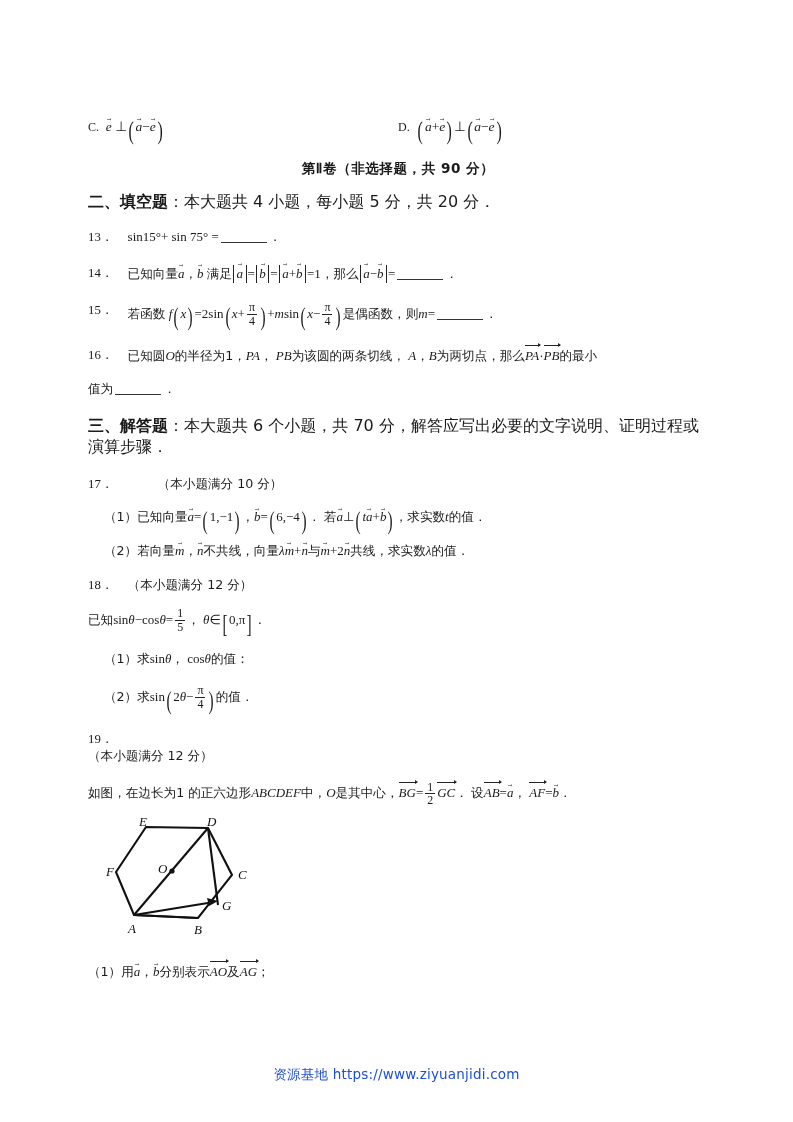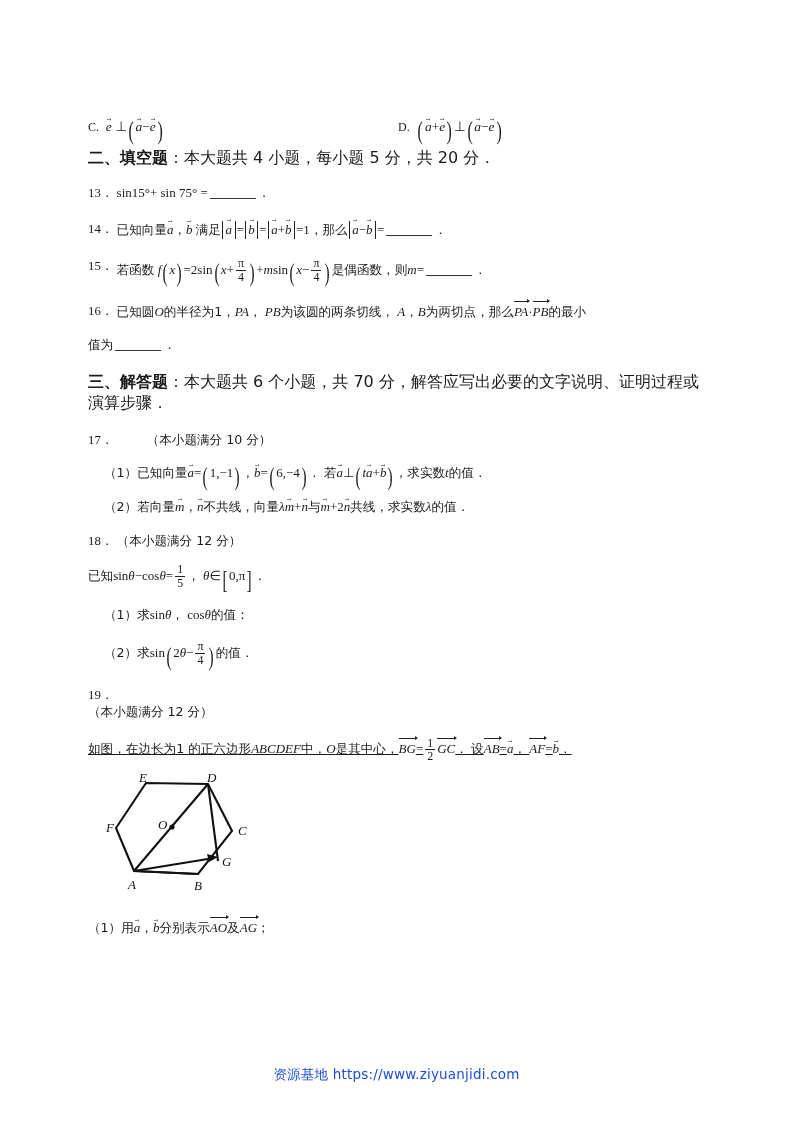--- a/index.html
+++ b/index.html
@@ -66,21 +66,21 @@
   .q {
     margin: 0 0 19px 0;
     font-size: 13px;
     display: flex;
     align-items: flex-start;
     flex-wrap: nowrap;
   }
   .q-num {
     font-family: "Liberation Serif", serif;
     font-size: 12.8px;
-    margin-right: 3px;
+    margin-right: 14px;
     flex: 0 0 auto;
   }
   .q-body { flex: 1 1 auto; }
 
   .sub {
     margin: 8px 0 17px 16px;
     font-size: 13px;
   }
 
   
@@ -197,20 +197,23 @@
         </span>
       </div>
       <div class="opt opt-d">
         <span class="lbl">D.</span>
         <span class="m">
           &nbsp;<span class="bigp">(</span><span class="vec">a</span><span>+</span><span class="vec">e</span><span class="bigp">)</span><span>⊥</span><span class="bigp">(</span><span class="vec">a</span><span>−</span><span class="vec">e</span><span class="bigp">)</span>
         </span>
       </div>
     </div>
 
+    <div class="center-head">
+      <span>第</span><span class="rn">Ⅱ</span><span>卷（非选择题，共 90 分）</span>
+    </div>
 
     <div class="sec-head">
       <span class="hl">二、</span><span class="hl">填空题</span><span>：本大题共 4 小题，每小题 5 分，共 20 分．</span>
     </div>
 
     <div class="q">
       <span class="q-num">13．</span>
       <span class="q-body m">
         <span>sin15°</span><span>+</span>
         <span>sin 75°</span>
@@ -292,21 +295,21 @@
             <span class="n">π</span>
             <span class="d">4</span>
           </span><span class="bigp">)</span></span><span class="cn">的值．</span>
     </div>
 
     <div class="q" style="margin-bottom:16px; margin-top:16px;flex-direction:column;">
       <span class="q-num">19．</span>
       <span class="cn">（本小题满分 12 分）</span>
     </div>
 
-    <div class="q" style="margin-bottom:6px;text-decoration:underline;">
+    <div class="q" style="margin-bottom:6px;">
       <span class="q-body">
         <span class="cn">如图，在边长为1 的正六边形</span><span class="m"><i>ABCDEF</i></span><span class="cn">中，</span><span class="m"><i>O</i></span><span class="cn">是其中心，</span><span class="m"><span class="ovl">BG</span><span>=</span><span class="frac">
               <span class="n">1</span>
               <span class="d">2</span>
             </span><span class="ovl">GC</span></span><span class="cn">．</span>&nbsp;<span class="cn">设</span><span class="m"><span class="ovl">AB</span><span>=</span><span class="vec">a</span></span><span class="cn">，</span>&nbsp;<span class="m"><span class="ovl">AF</span><span>=</span><span class="vec">b</span></span><span class="cn">．</span>
       </span>
     </div>
 
     <div class="figure">
       <svg width="150" height="122" viewBox="0 0 150 122">

